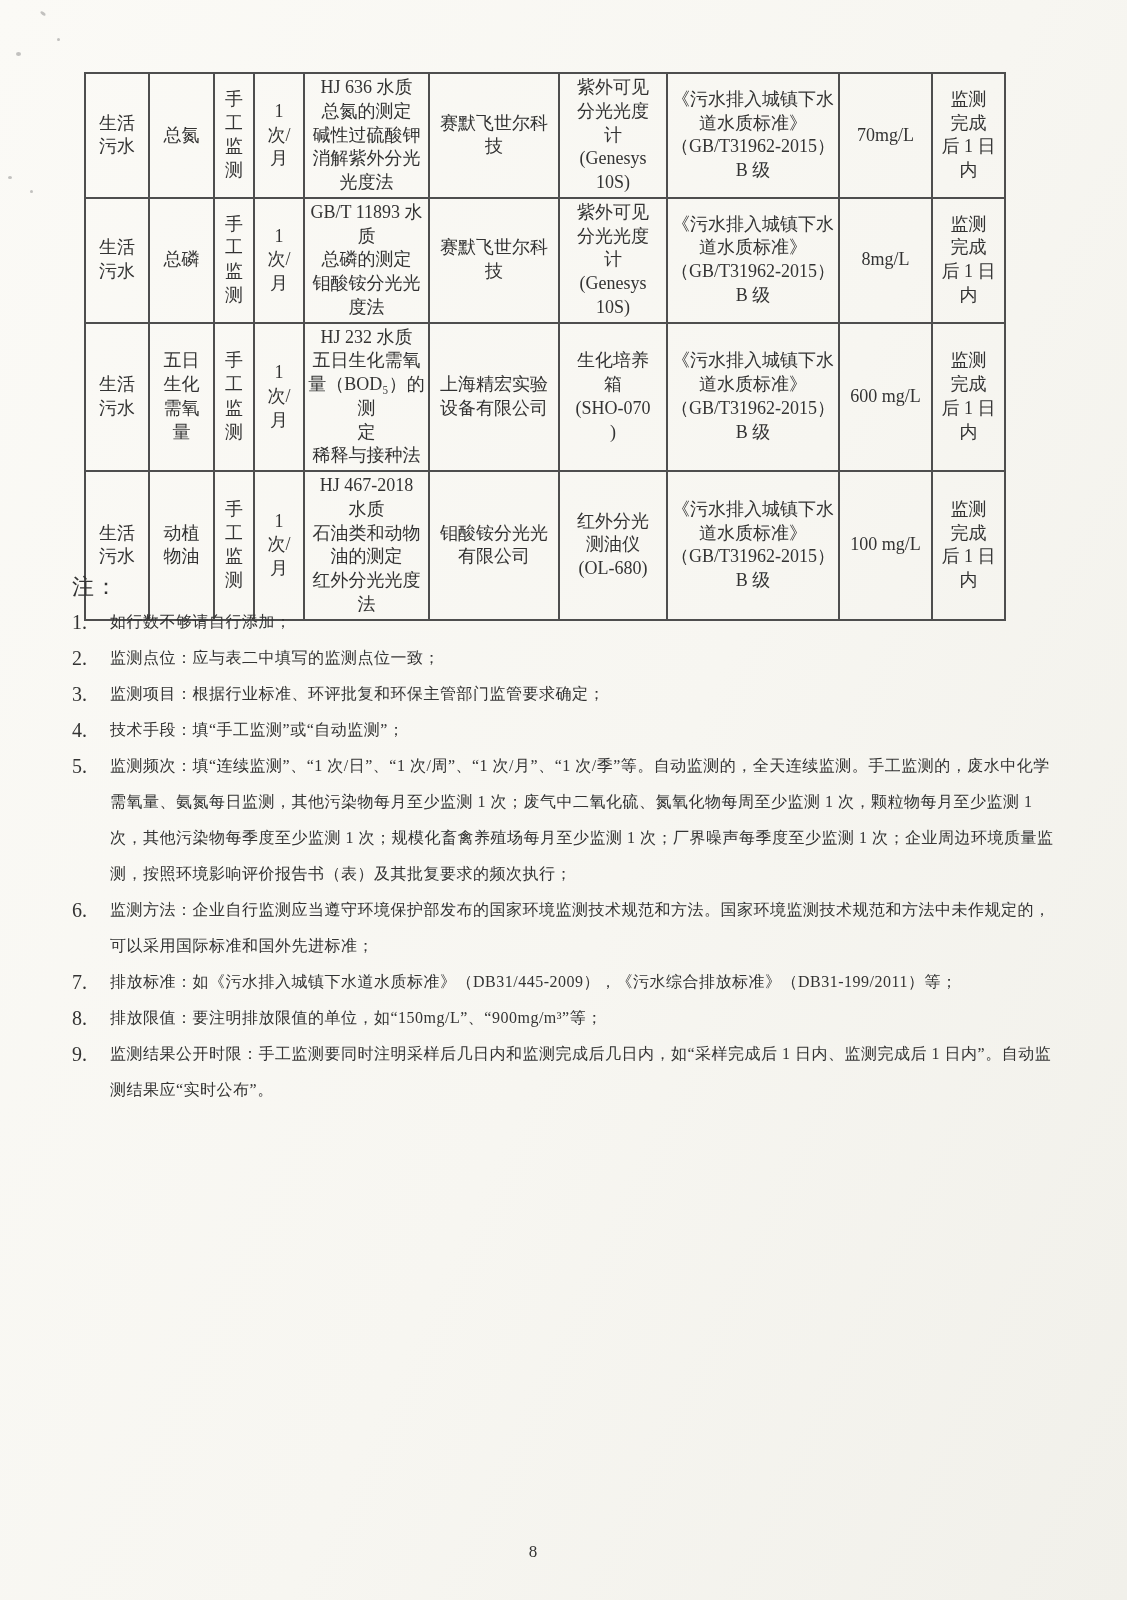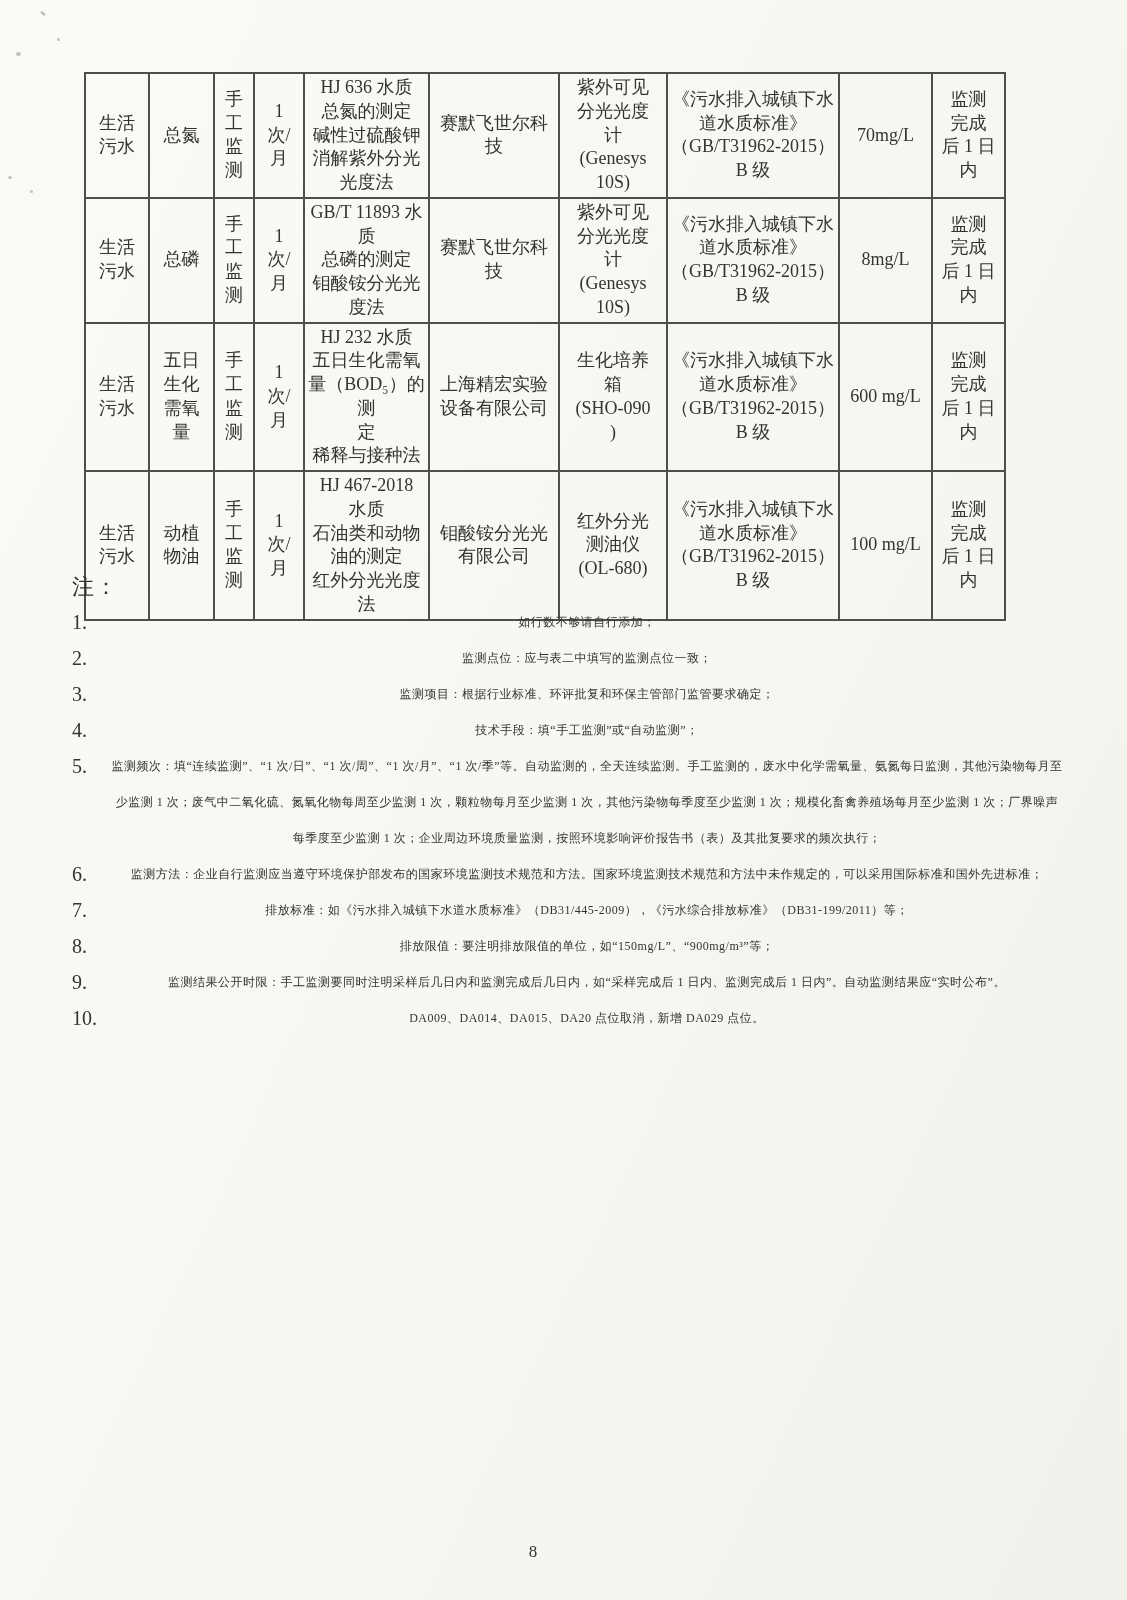--- a/index.html
+++ b/index.html
@@ -41,22 +41,22 @@
   tr.r3 { height:118px; }
   tr.r4 { height:132px; }
 
   .notes-block {
     position:absolute; left:72px; top:572px; width:992px;
   }
   .note-label { font-size:22px; color:#333; letter-spacing:1px; }
   ol.notes { list-style:none; margin:2px 0 0 0; padding:0; }
   ol.notes li { display:flex; align-items:flex-start; }
   ol.notes .num  { flex:0 0 38px; font-size:20px; line-height:36px; color:#333; }
-  ol.notes .txt  { flex:1; font-size:12px; line-height:36px; color:#333;
-                   letter-spacing:.5px;text-align:center; }
+  ol.notes .txt  { flex:1; font-size:16px; line-height:36px; color:#333;
+                   letter-spacing:.5px; }
 
   .page-number {
     position:absolute; left:518px; top:1542px;
     width:30px; text-align:center;
     font-size:17px; color:#333;
   }
 </style>
 </head>
 <body>
 
@@ -164,21 +164,21 @@
 月</td>
         <td>HJ 232 水质
 五日生化需氧
 量（BOD₅）的测
 定
 稀释与接种法</td>
         <td>上海精宏实验
 设备有限公司</td>
         <td>生化培养
 箱
-(SHO-090
+(SHO-070
 )</td>
         <td>《污水排入城镇下水
 道水质标准》
 （GB/T31962-2015）
 B 级</td>
         <td>600 mg/L</td>
         <td>监测
 完成
 后 1 日
 内</td>
@@ -251,22 +251,18 @@
         <span class="txt">排放标准：如《污水排入城镇下水道水质标准》（DB31/445-2009），《污水综合排放标准》（DB31-199/2011）等；</span>
       </li>
       <li>
         <span class="num">8.</span>
         <span class="txt">排放限值：要注明排放限值的单位，如“150mg/L”、“900mg/m³”等；</span>
       </li>
       <li>
         <span class="num">9.</span>
         <span class="txt">监测结果公开时限：手工监测要同时注明采样后几日内和监测完成后几日内，如“采样完成后 1 日内、监测完成后 1 日内”。自动监测结果应“实时公布”。</span>
       </li>
-      <li>
-        <span class="num">10.</span>
-        <span class="txt">DA009、DA014、DA015、DA20 点位取消，新增 DA029 点位。</span>
-      </li>
     </ol>
   </div>
 
   <div class="page-number">8</div>
 
 </div>
 
 </body></html>

